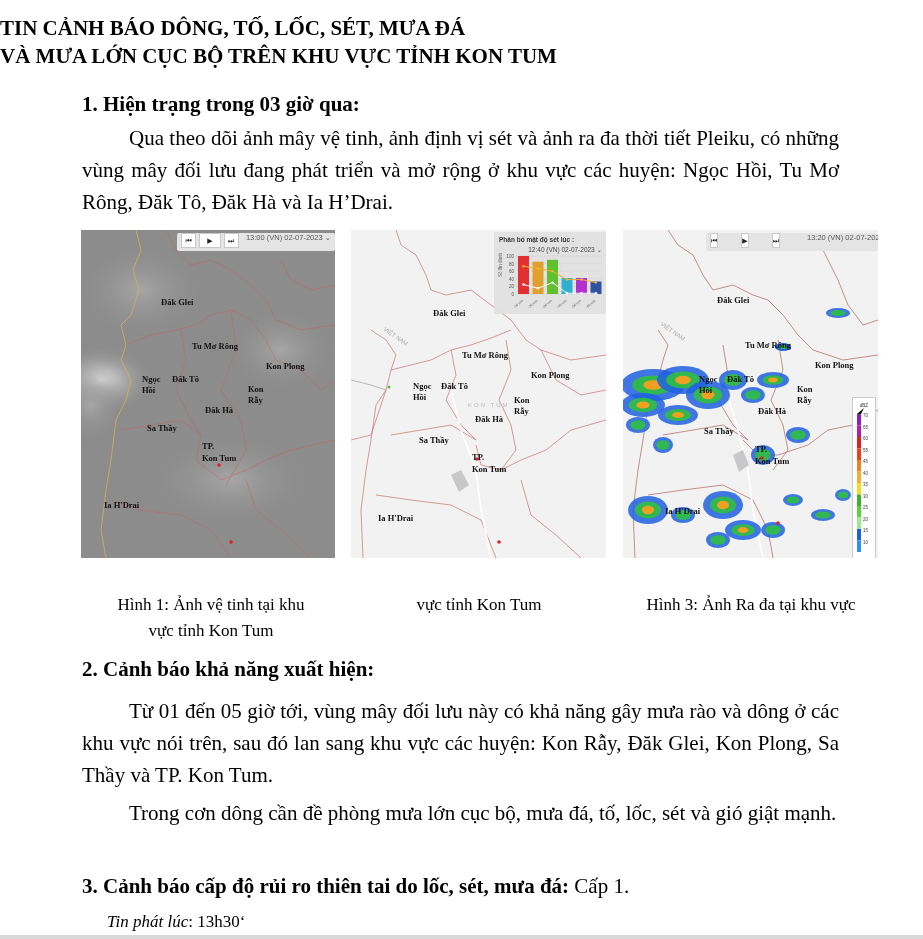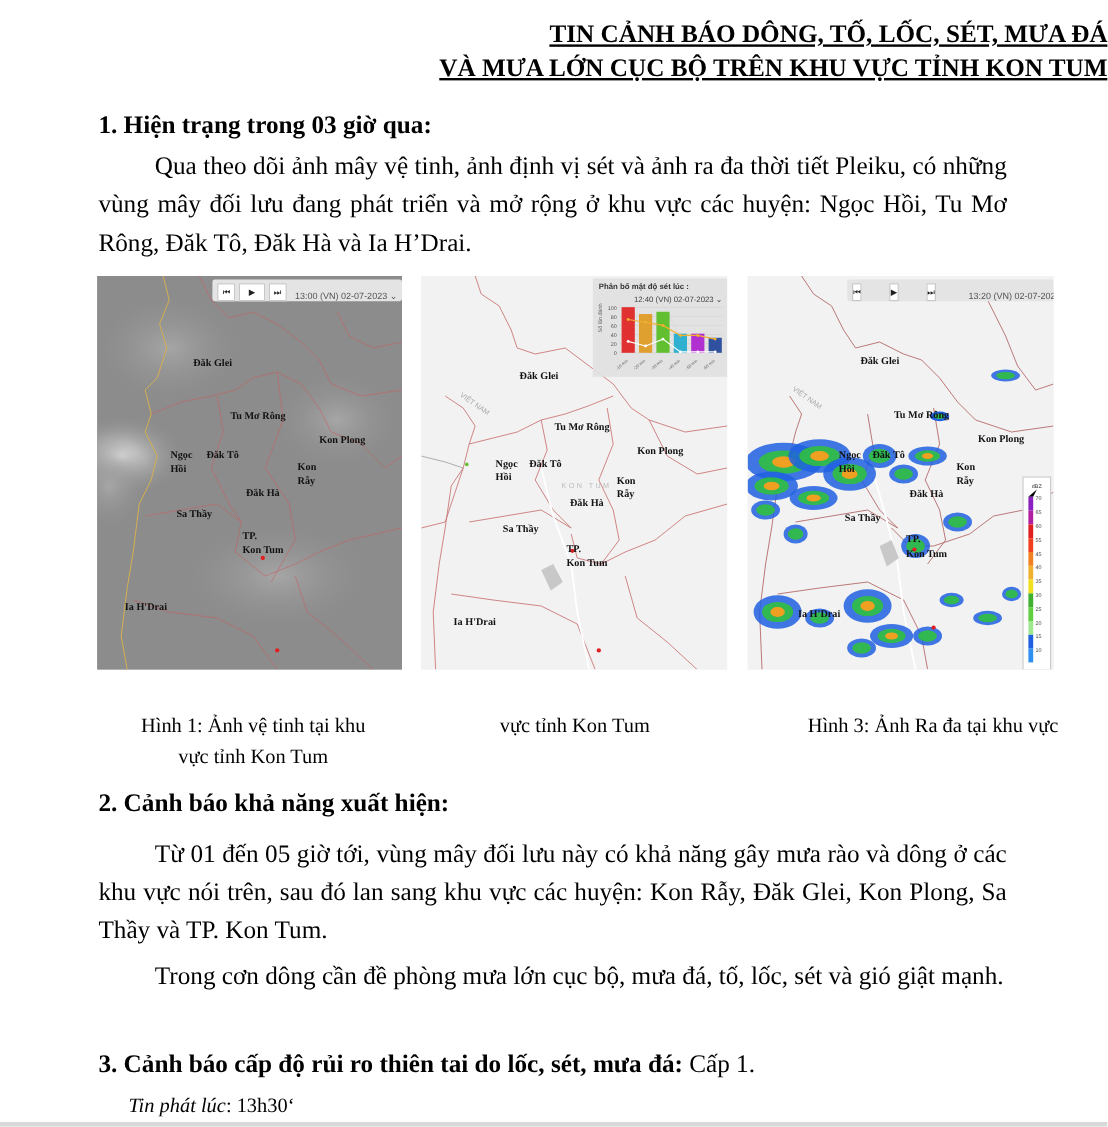--- a/index.html
+++ b/index.html
@@ -1,28 +1,28 @@
 <!DOCTYPE html>
 <html><head>
 <meta charset="utf-8">
 <style>
   html, body { margin:0; padding:0; background:#ffffff; }
   body { width:923px; height:939px; position:relative; overflow:hidden;
          font-family:"Liberation Serif", serif; color:#000; }
-  .title { position:absolute; left:0; width:923px; text-align:right;
-           font-weight:bold; font-size:21px; line-height:28px;text-decoration:underline; }
+  .title { position:absolute; left:0; width:923px; text-align:left;
+           font-weight:bold; font-size:21px; line-height:28px; }
   .t1 { top:14px; } .t2 { top:42px; }
   .heading { position:absolute; left:82px; font-weight:bold; font-size:21px; line-height:26px; }
   .para { position:absolute; left:82px; width:757px; font-size:21px; line-height:32px; text-align:justify; }
   .indent { text-indent:47px; }
   .map { position:absolute; top:230px; height:328px; overflow:hidden; }
   .map svg { position:absolute; left:0; top:0; }
   .maplabel { position:absolute; font-size:8.5px; font-weight:bold; line-height:10px; color:#111; white-space:nowrap; }
   .ctrl { position:absolute; top:3px; right:0; height:18px; background:#e4e4e4; border-radius:2px;
-          display:flex; align-items:flex-end; padding-left:4px; font-family:"Liberation Sans", sans-serif; }
+          display:flex; align-items:flex-start; padding-left:4px; font-family:"Liberation Sans", sans-serif; }
   .cbtn { width:14px; height:13px; background:#fff; border:1px solid #c8c8c8; margin-right:3px; font-size:7px;
           display:flex; align-items:center; justify-content:center; color:#222; }
   .cbtn.wide { width:20px; }
   .ctime { font-size:7.5px; color:#555; margin-left:4px; padding-right:4px; white-space:nowrap; }
   .caption { position:absolute; top:592px; font-size:17px; line-height:26px; text-align:center; }
   .footer-bar { position:absolute; left:0; top:935px; width:923px; height:4px; background:#d9d9d9; }
   .sig { position:absolute; left:107px; top:910px; font-size:17px; line-height:24px; }
   .lg-panel { position:absolute; left:143px; top:2px; width:112px; height:82px; background:rgba(225,225,225,0.92);
               font-family:"Liberation Sans", sans-serif; }
   .lg-title { position:absolute; left:5px; top:4px; font-size:6.5px; font-weight:bold; color:#333; }
@@ -308,21 +308,21 @@
   </div>
 </div>
 
 <div class="caption" style="left:88px; width:246px;">
   <div>Hình 1: Ảnh vệ tinh tại khu</div>
   <div>vực tỉnh Kon Tum</div>
 </div>
 <div class="caption" style="left:348px; width:262px;">
   <div>vực tỉnh Kon Tum</div>
 </div>
-<div class="caption" style="left:620px; width:262px;text-align:right;">
+<div class="caption" style="left:620px; width:262px;">
   <div>Hình 3: Ảnh Ra đa tại khu vực</div>
 </div>
 
 <div class="heading" style="top:656px;">2. Cảnh báo khả năng xuất hiện:</div>
 <div class="para indent" style="top:695px;">Từ 01 đến 05 giờ tới, vùng mây đối lưu này có khả năng gây mưa rào và dông ở các khu vực nói trên, sau đó lan sang khu vực các huyện: Kon Rẫy, Đăk Glei, Kon Plong, Sa Thầy và TP. Kon Tum.</div>
 <div class="para indent" style="top:797px;">Trong cơn dông cần đề phòng mưa lớn cục bộ, mưa đá, tố, lốc, sét và gió giật mạnh.</div>
 
 <div class="heading" style="top:873px;">
   <span>3. Cảnh báo cấp độ rủi ro thiên tai do lốc, sét, mưa đá:</span><span style="font-weight:normal;"> Cấp 1.</span>
 </div>

